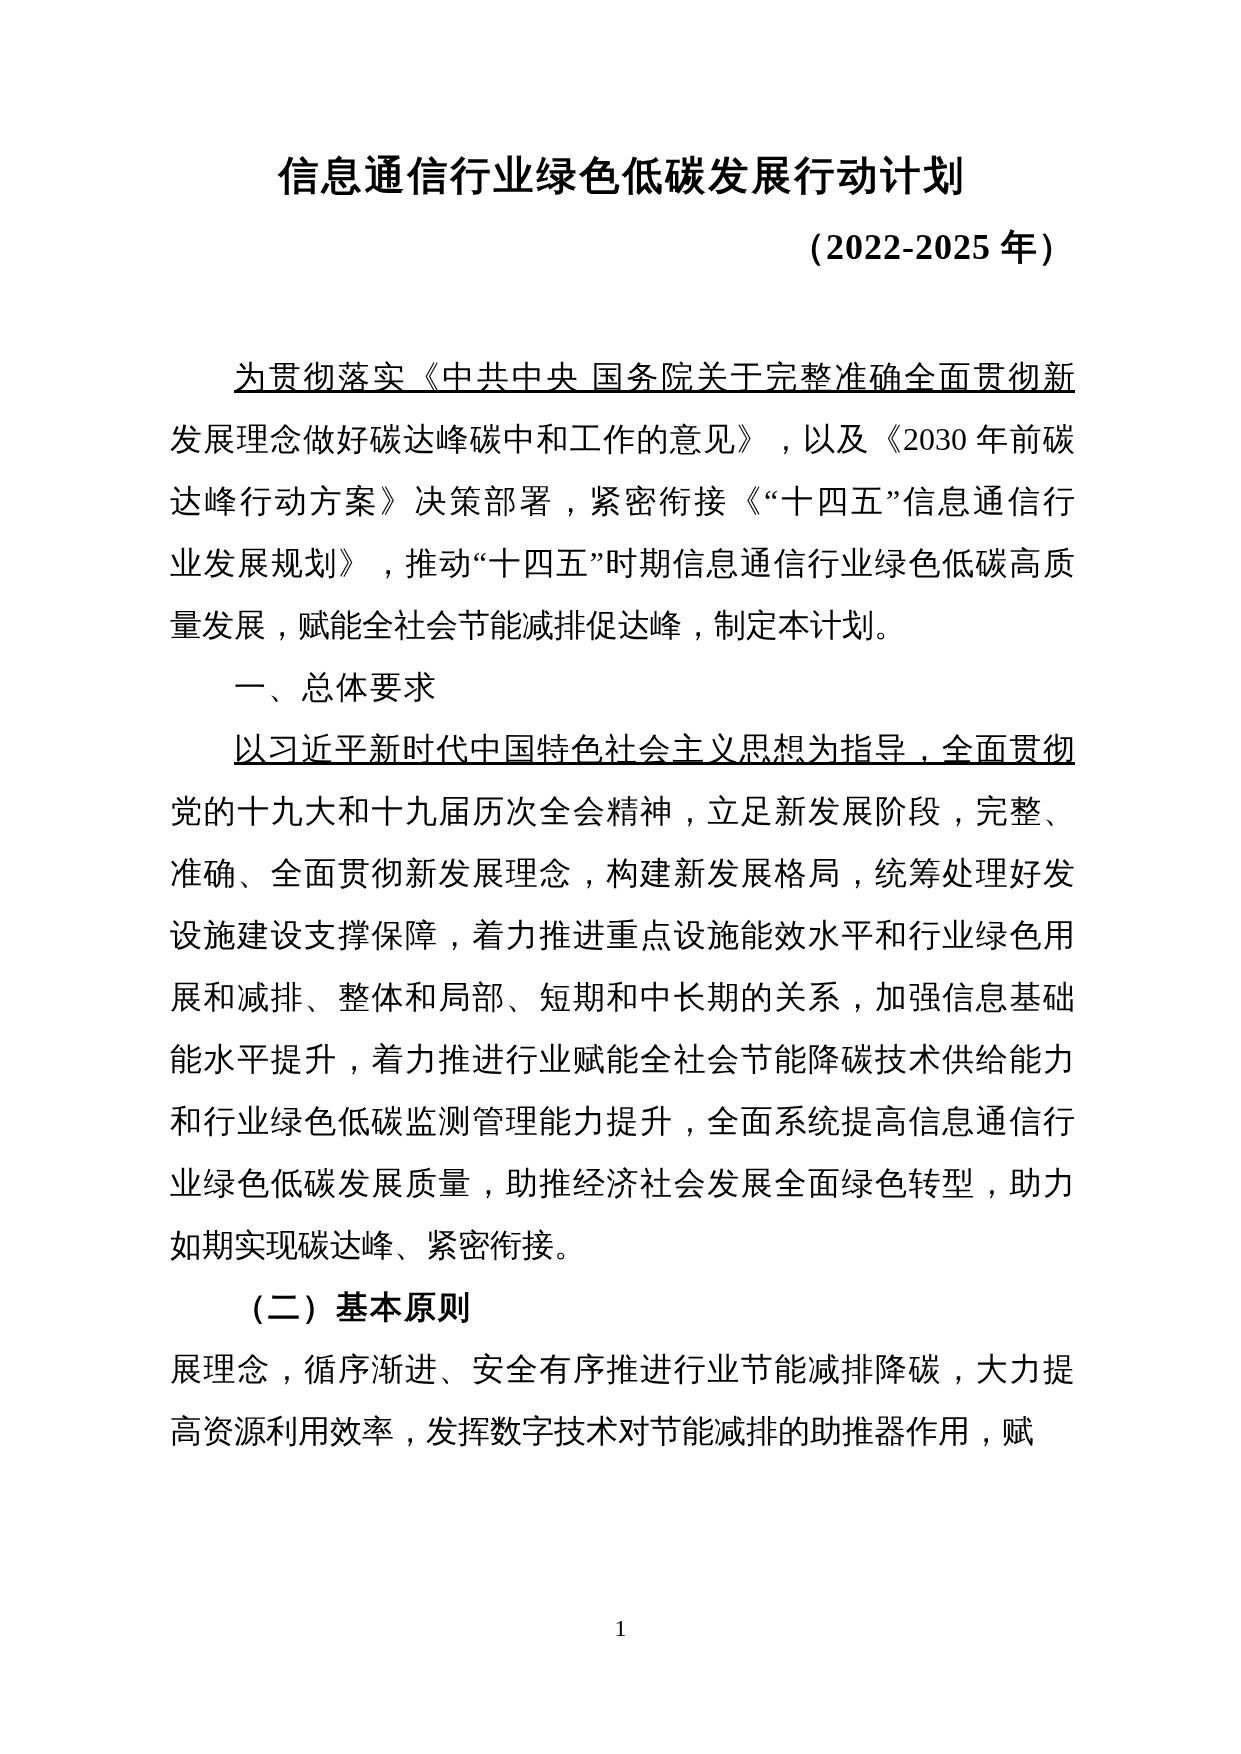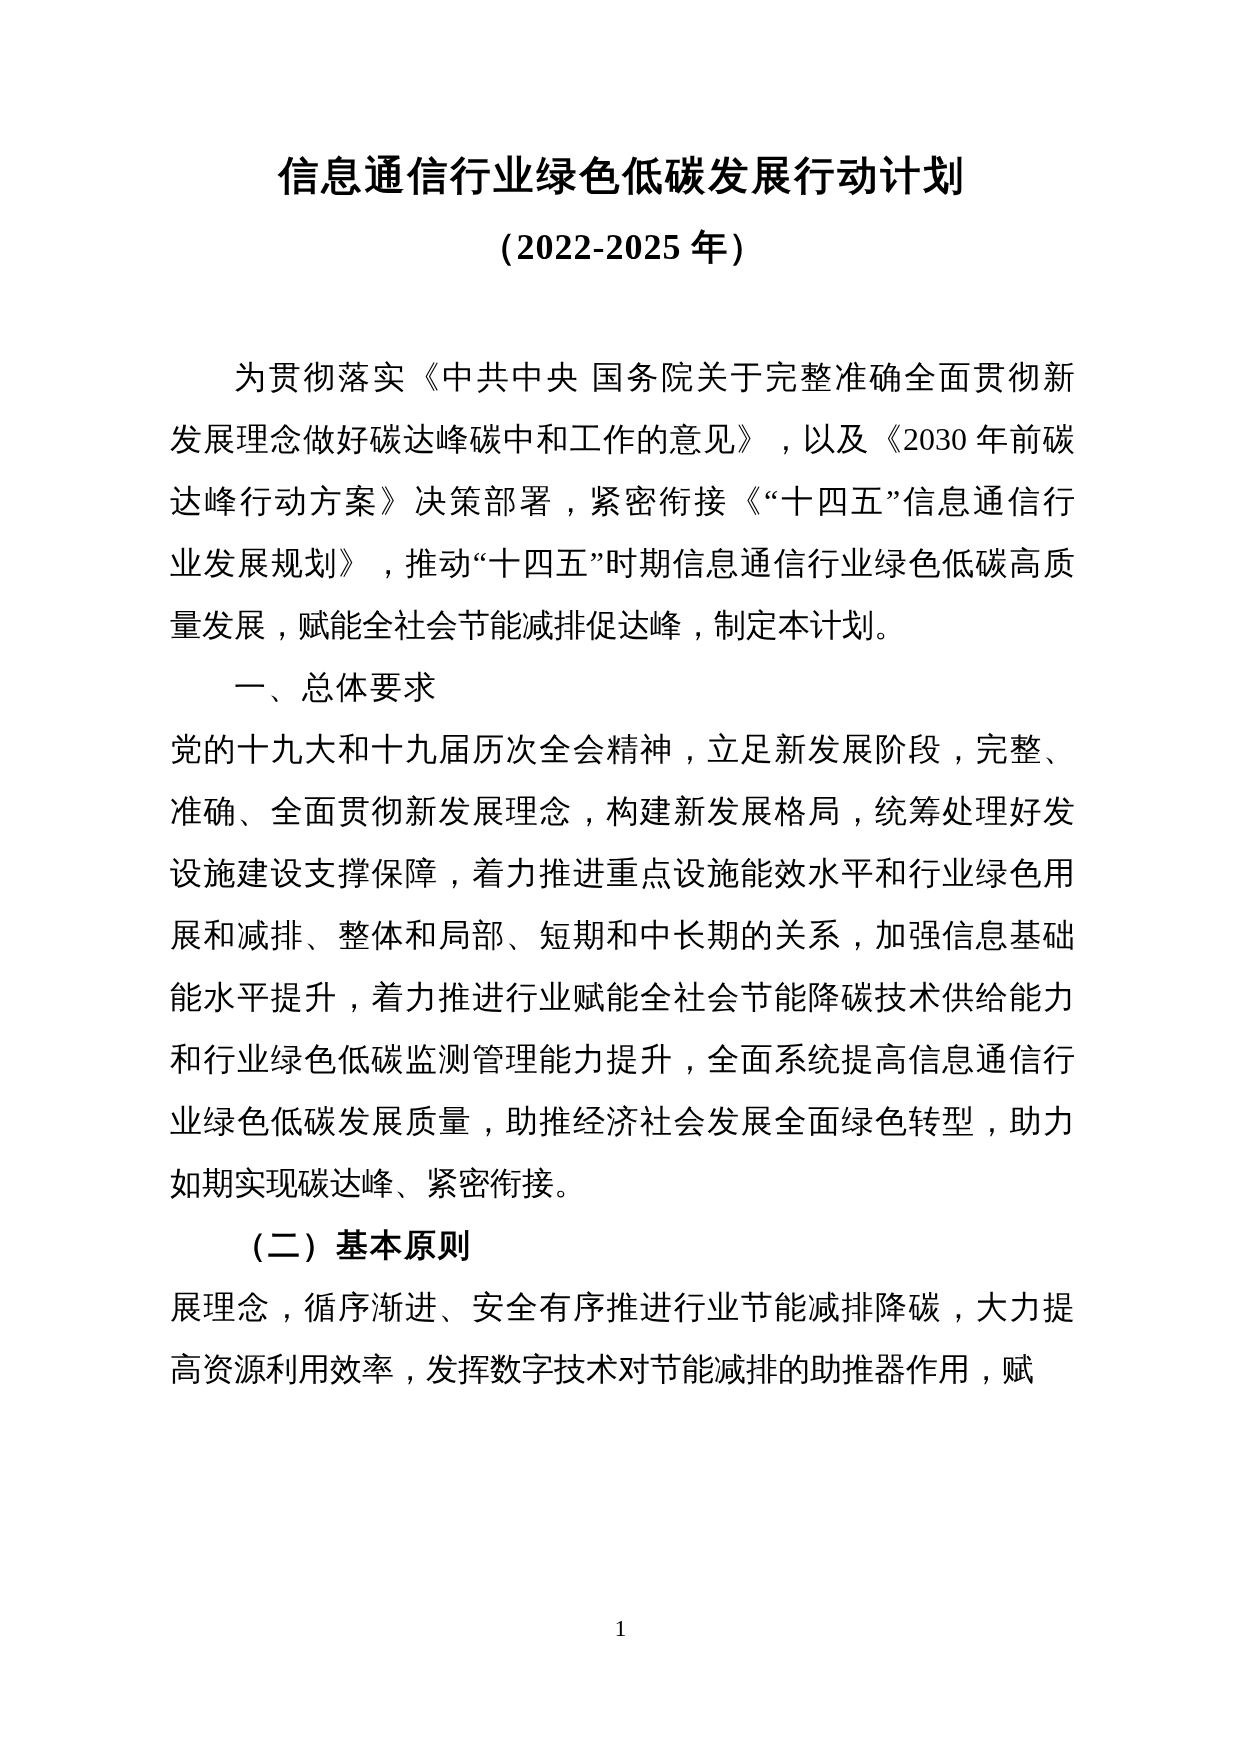--- a/index.html
+++ b/index.html
@@ -27,38 +27,38 @@
     font-weight: bold;
     text-align: center;
     letter-spacing: 3px;
     font-family: "Liberation Serif", "DejaVu Serif", serif;
   }
   .doc-subtitle {
     margin: 22px 0 0 0;
     font-size: 36px;
     line-height: 46px;
     font-weight: bold;
-    text-align: center;
+    text-align: right;
     letter-spacing: 1px;
   }
   .para {
     margin: 0;
     font-size: 32px;
     line-height: 62px;
   }
   .intro-para {
     margin-top: 76px;
   }
   .para .line {
     text-align: justify;
     text-align-last: justify;
     text-justify: inter-character;
     white-space: nowrap;
   }
-  .para .line.first { text-indent: 2em; }
+  .para .line.first { text-indent: 2em; text-decoration: underline; }
   .para .line.last  { text-align-last: left; white-space: normal; }
   .bold-term { font-weight: bold; }
   .h-level1 {
     margin: 0;
     font-size: 32px;
     line-height: 62px;
     font-weight: normal;
     text-indent: 2em;
     letter-spacing: 2px;
     font-family: "Liberation Sans", "DejaVu Sans", sans-serif;
@@ -98,20 +98,21 @@
         <div class="line">发展理念做好碳达峰碳中和工作的意见》，以及《2030 年前碳</div>
         <div class="line">达峰行动方案》决策部署，紧密衔接《“十四五”信息通信行</div>
         <div class="line">业发展规划》，推动“十四五”时期信息通信行业绿色低碳高质</div>
         <div class="line last">量发展，赋能全社会节能减排促达峰，制定本计划。</div>
       </div>
 
     <h2 class="h-level1">一、总体要求</h2>
 
 
     <div class="para">
+        <div class="line first">以习近平新时代中国特色社会主义思想为指导，全面贯彻</div>
         <div class="line">党的十九大和十九届历次全会精神，立足新发展阶段，完整、</div>
         <div class="line">准确、全面贯彻新发展理念，构建新发展格局，统筹处理好发</div>
         <div class="line">设施建设支撑保障，着力推进重点设施能效水平和行业绿色用</div>
         <div class="line">展和减排、整体和局部、短期和中长期的关系，加强信息基础</div>
         <div class="line">能水平提升，着力推进行业赋能全社会节能降碳技术供给能力</div>
         <div class="line">和行业绿色低碳监测管理能力提升，全面系统提高信息通信行</div>
         <div class="line">业绿色低碳发展质量，助推经济社会发展全面绿色转型，助力</div>
         <div class="line last">如期实现碳达峰、紧密衔接。</div>
       </div>
 

